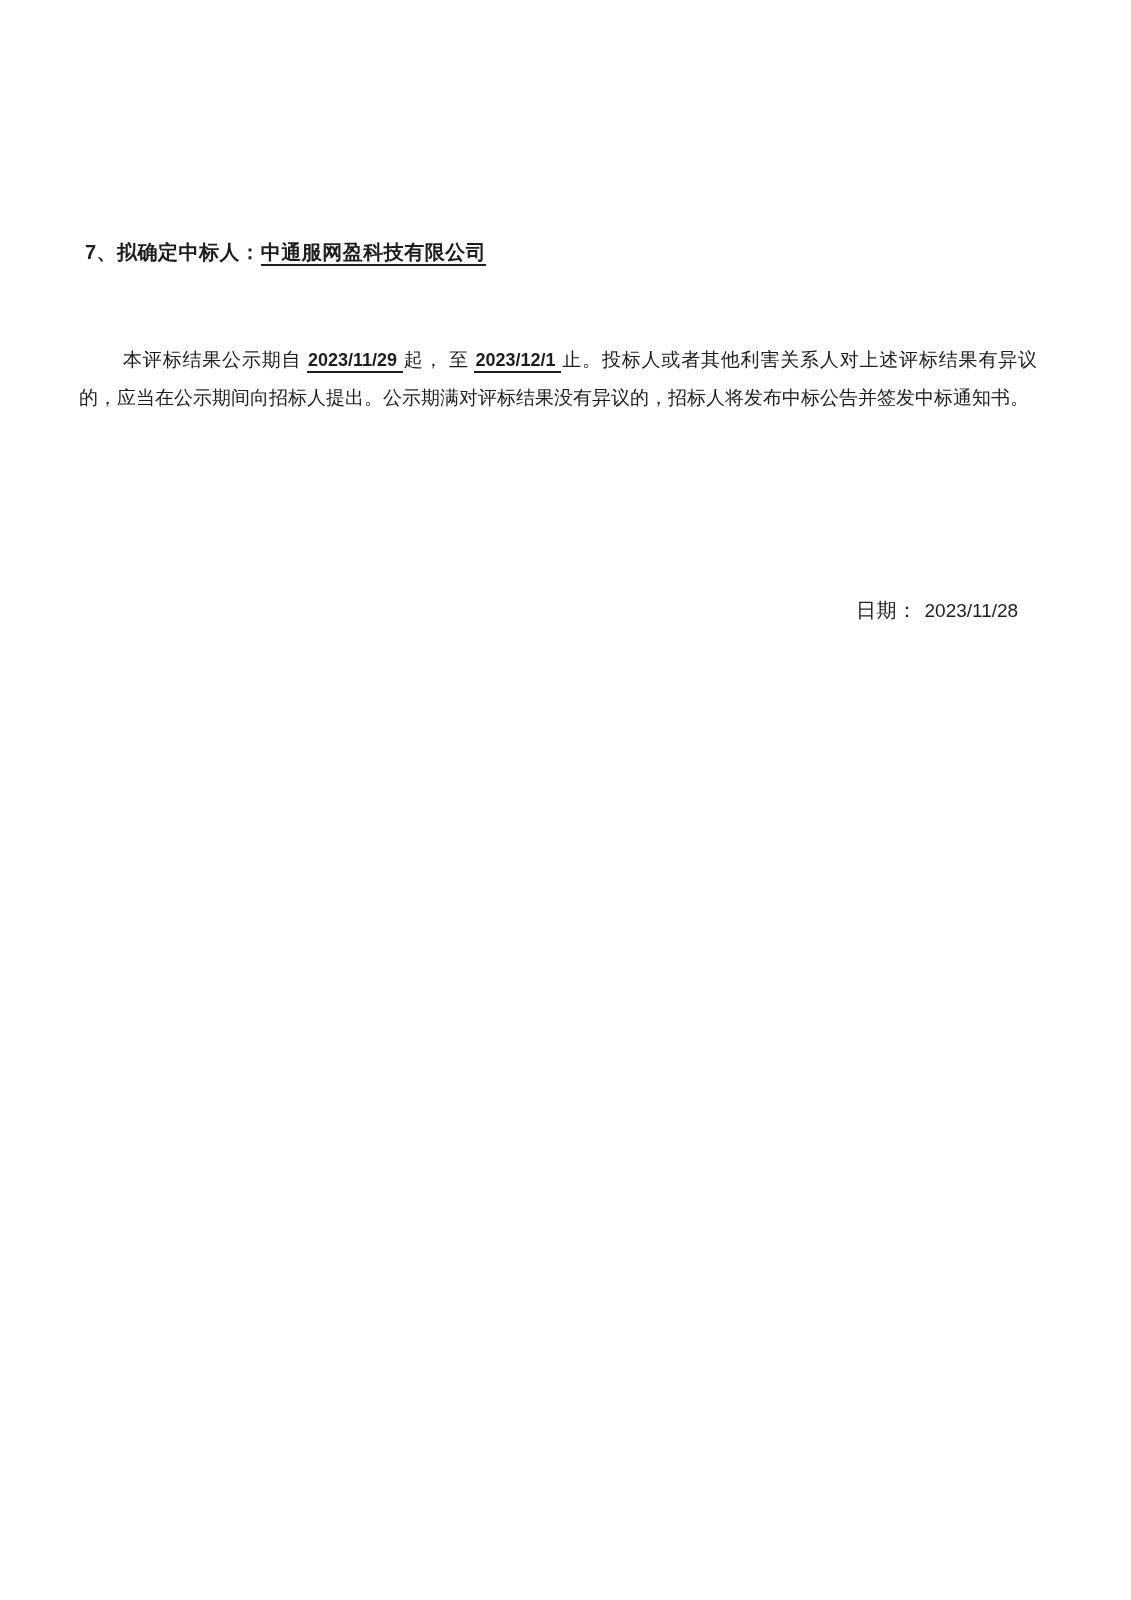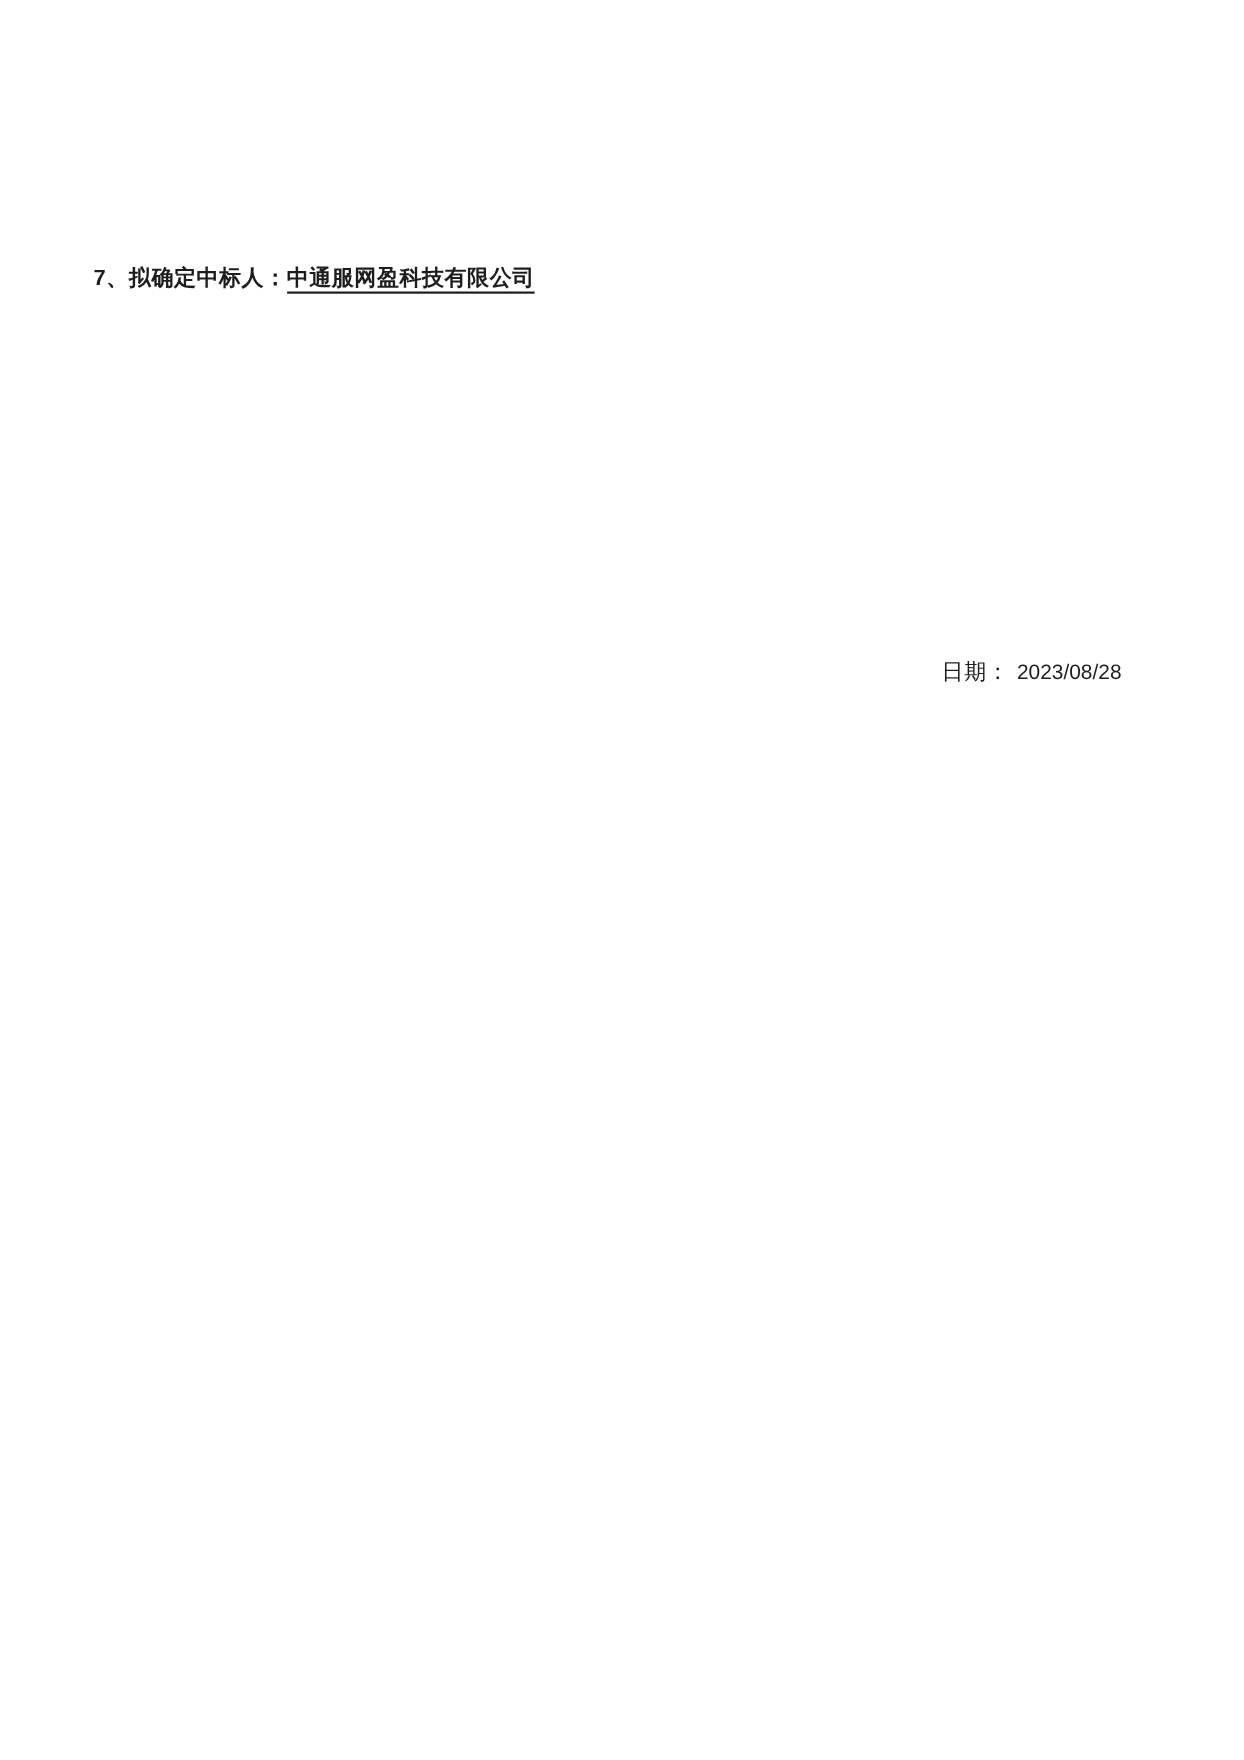--- a/index.html
+++ b/index.html
@@ -77,19 +77,25 @@
 </style>
 </head>
 <body>
 
 <div class="page">
 
   <div class="heading">
     <span>7、拟确定中标人：</span><span class="h-winner">中通服网盈科技有限公司</span>
   </div>
 
+  <div class="para">
+    <div class="line1">
+      <span>本评标结果公示期自 </span><span class="date">2023/11/29</span><span>起， 至 </span><span class="date">2023/12/1</span><span>止。投标人或者其他利害关系人对上述评标结果有异议</span>
+    </div>
+    <div class="line2">的，应当在公示期间向招标人提出。公示期满对评标结果没有异议的，招标人将发布中标公告并签发中标通知书。</div>
+  </div>
 
 
   <div class="sig-row dateline">
-    <span>日期：</span><span class="latin-date">2023/08/28</span>
+    <span>日期：</span><span class="latin-date">2023/11/28</span>
   </div>
 
 </div>
 
 </body></html>

